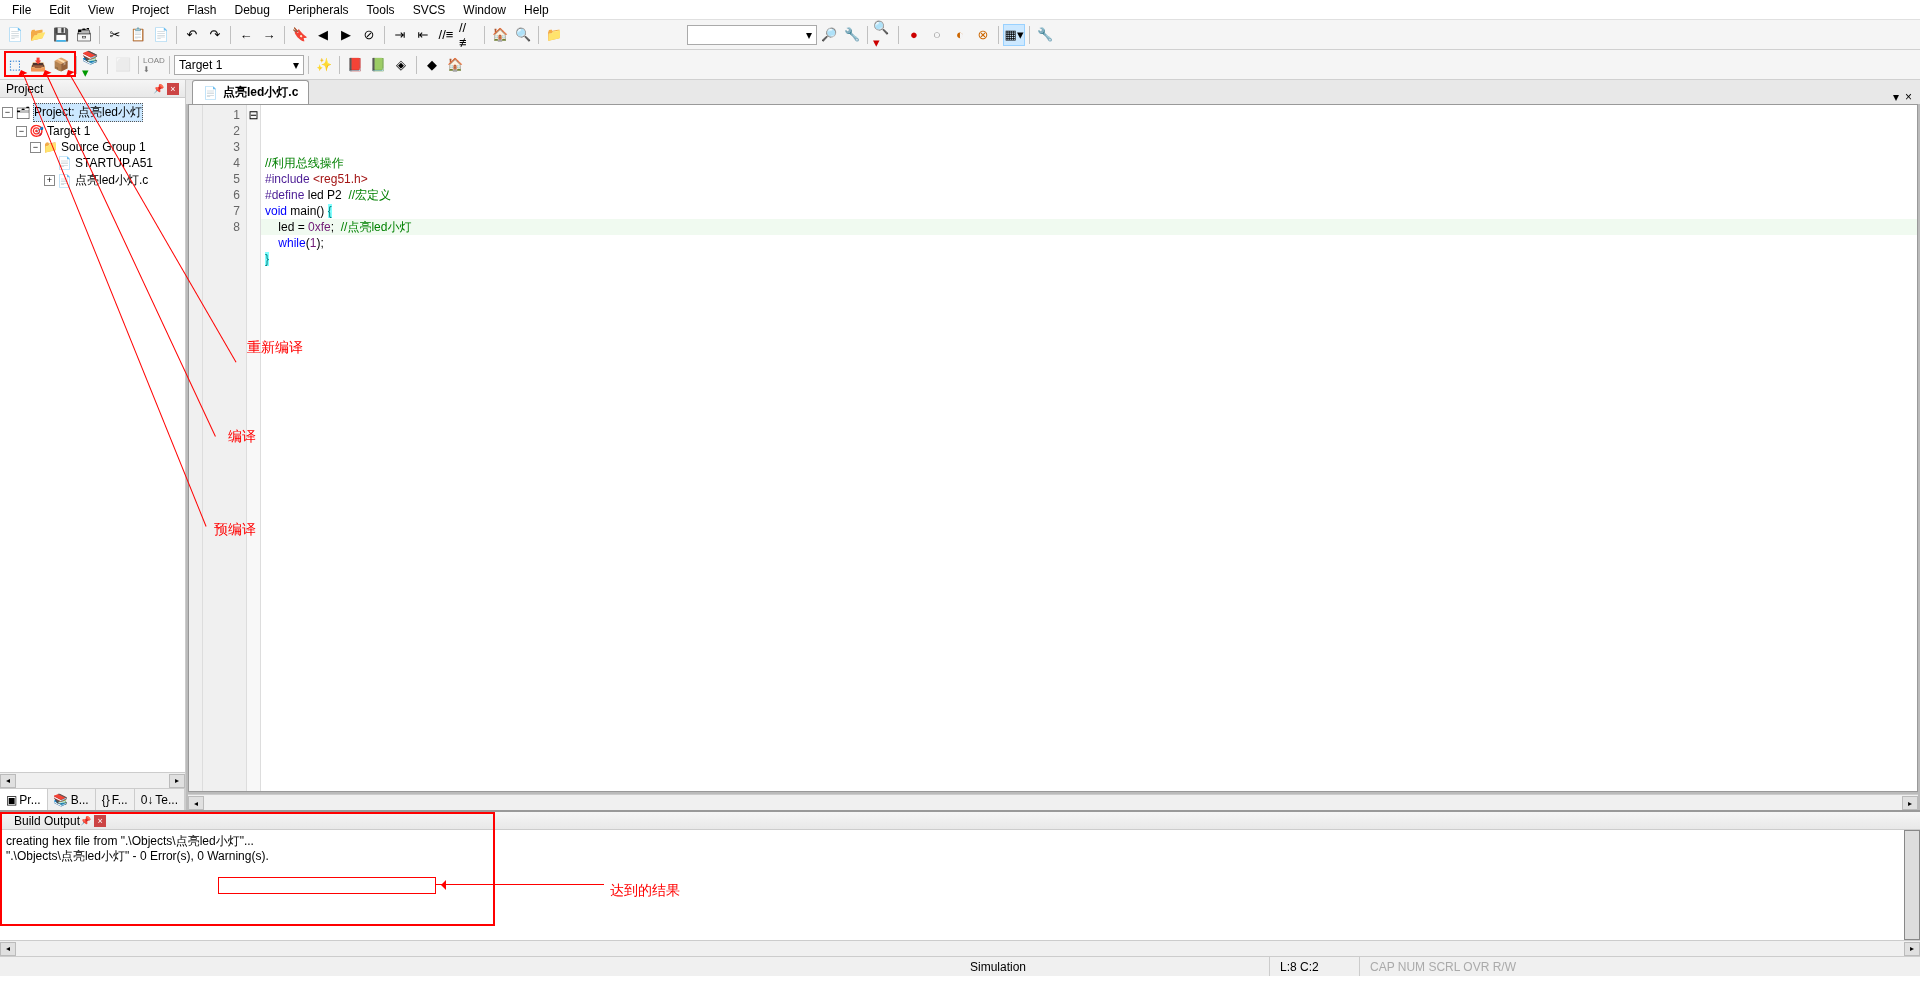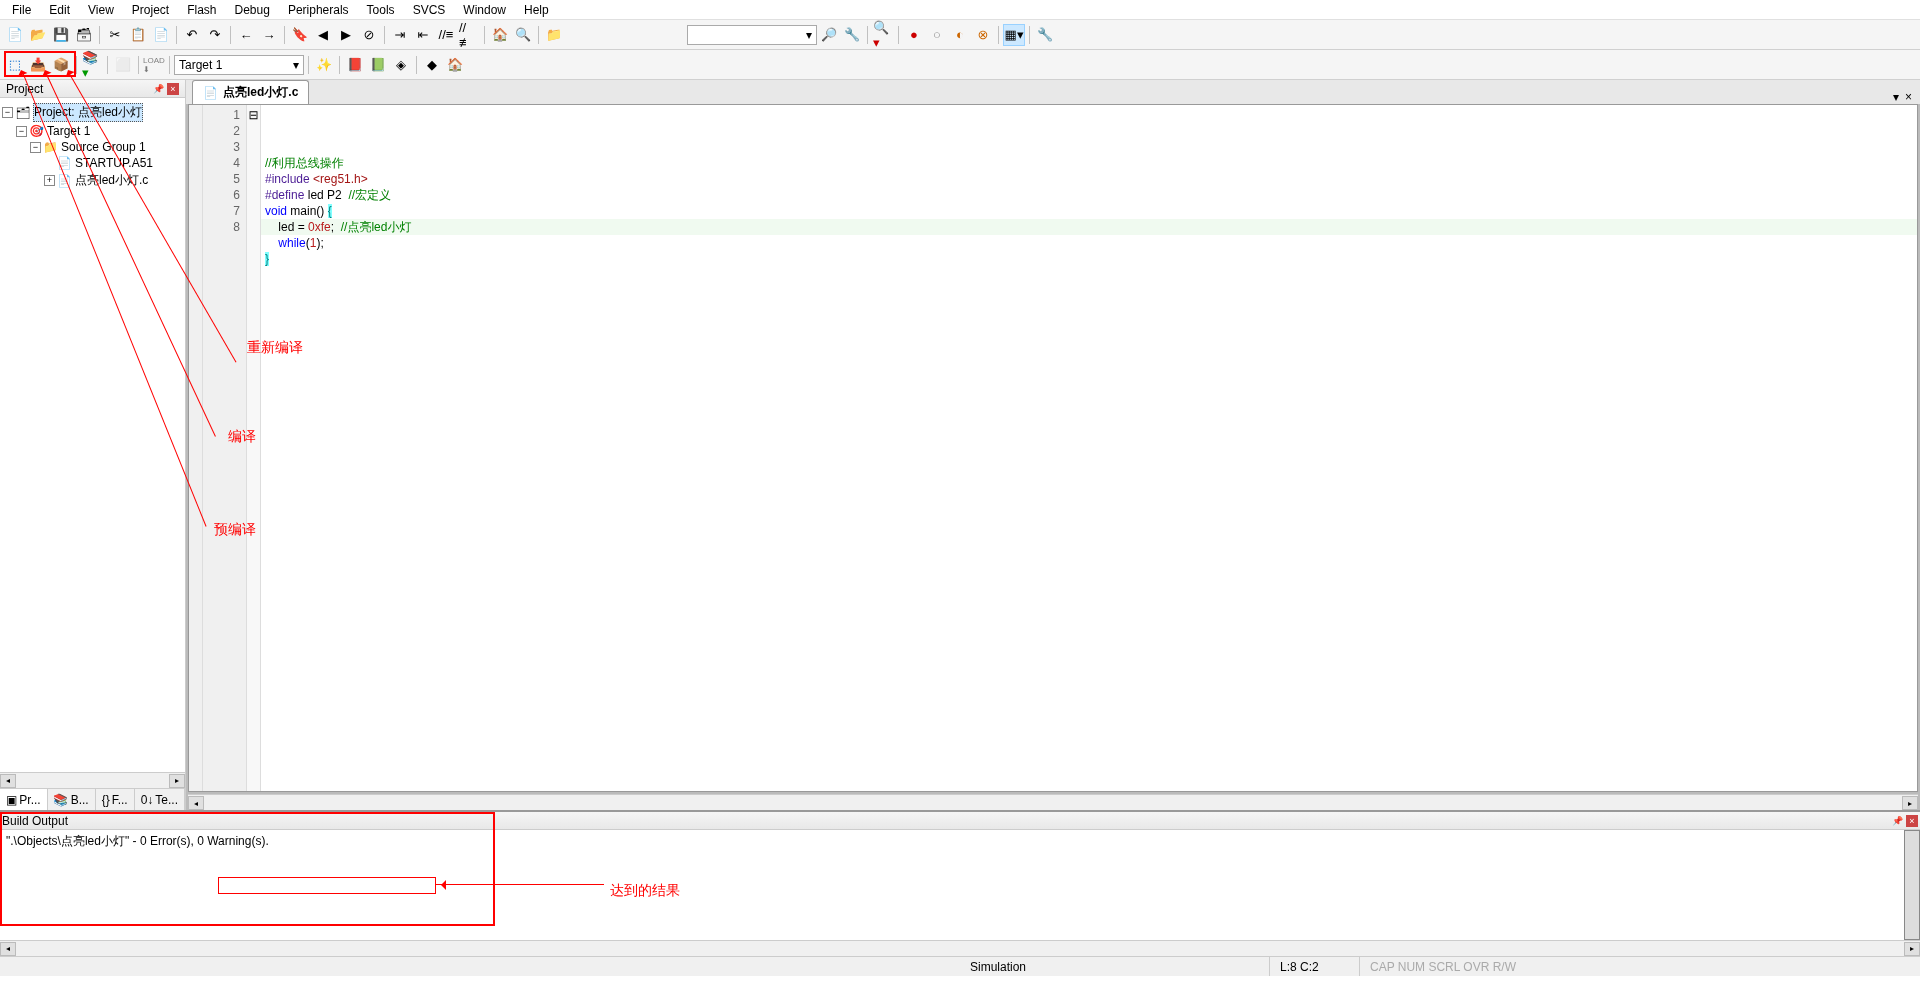--- a/index.html
+++ b/index.html
@@ -29,24 +29,24 @@
 .editor-area{flex:1;display:flex;flex-direction:column;background:#bbb}
 .editor-tabs{display:flex;background:#e8e8e8;height:24px;padding-left:6px;align-items:flex-end;justify-content:space-between}
 .etab{background:#fff;border:1px solid #999;border-bottom:none;padding:3px 10px;display:flex;align-items:center;gap:5px;font-weight:bold;font-size:11px;border-radius:3px 3px 0 0}
 .etab-ctrls{display:flex;gap:6px;padding:0 8px;align-items:center}
 .editor{flex:1;display:flex;background:#fff;border:1px solid #999;margin:0 2px 2px 2px;overflow:hidden}
 .dash-col{width:14px;background:#f0f0f0;border-right:1px solid #ddd}
 .gutter{width:44px;background:#f0f0f0;border-right:1px solid #ddd;text-align:right;padding:2px 6px 0 0;color:#666;font-family:Consolas,monospace;font-size:13px;line-height:16px}
 .fold-col{width:14px;background:#f8f8f8;border-right:1px solid #ddd;font-family:Consolas,monospace;font-size:13px;line-height:16px;text-align:center;padding-top:2px}
 .code{flex:1;font-family:Consolas,monospace;font-size:13px;line-height:16px;padding:2px 16px 0 4px;white-space:pre;position:relative}
 .cursor-line{position:absolute;left:0;right:0;height:16px;background:#f0faf0;top:114px}
-.c-comment{color:#008000}.c-kw{color:#0000ff}.c-pre{color:#4c1d95}.c-str{color:#a31515}.c-num{color:#b91c1c}.c-br{color:#008080;background:#80ffff}
+.c-comment{color:#008000}.c-kw{color:#0000ff}.c-pre{color:#4c1d95}.c-str{color:#a31515}.c-num{color:#701a75}.c-br{color:#008080;background:#80ffff}
 .editor-hscroll{height:16px;background:#f0f0f0;border-top:1px solid #ccc;margin:0 2px}
 .build-output{border-top:2px solid #999;background:#fff}
-.build-header{background:linear-gradient(#f5f5f5,#e8e8e8);padding:2px 2px;display:flex;justify-content:space-between;border-bottom:1px solid #ccc;height:18px;align-items:center}
+.build-header{background:linear-gradient(#f5f5f5,#e8e8e8);padding:2px 14px;display:flex;justify-content:flex-start;border-bottom:1px solid #ccc;height:18px;align-items:center}
 .build-body{font-family:Consolas,monospace;font-size:12px;padding:4px 6px;height:110px;line-height:15px;position:relative}
 .statusbar{height:20px;background:#f0f0f0;border-top:1px solid #ccc;display:flex;align-items:center;font-size:11px}
 .statusbar .cell{padding:0 10px;border-right:1px solid #ccc;height:100%;display:flex;align-items:center}
 .redbox{border:2px solid red;position:absolute}
 .annotation{position:absolute;color:red;font-size:14px;font-family:"Microsoft YaHei",sans-serif;pointer-events:none}
 .annot-line{position:absolute;background:red;transform-origin:top left;height:1.3px}
 .arrow-head{position:absolute;width:0;height:0;border:5px solid transparent}
 .vscroll{width:16px;background:#ddd;border:1px solid #888}
 </style>
 </head>
@@ -255,20 +255,21 @@
 
 <div class="build-output" style="position:relative">
   <div class="build-header">
     <span>Build Output</span>
     <span class="ctrls" style="display:flex;gap:2px">
       <span class="pctrl">📌</span>
       <span class="pctrl" style="background:#c44;color:#fff">×</span>
     </span>
   </div>
   <div class="build-body" id="buildbody">
+      <div>creating hex file from ".\Objects\点亮led小灯"...</div>
       <div>".\Objects\点亮led小灯" - 0 Error(s), 0 Warning(s).</div>
     </div>
   <div class="h-scroll">
     <span class="arrow">◂</span>
     <span style="flex:1"></span>
     <span class="arrow">▸</span>
   </div>
   <div class="vscroll" style="position:absolute;right:0;top:18px;bottom:16px"></div>
 
   <div class="redbox" style="left:0px;top:0px;width:495px;height:114px"></div>

